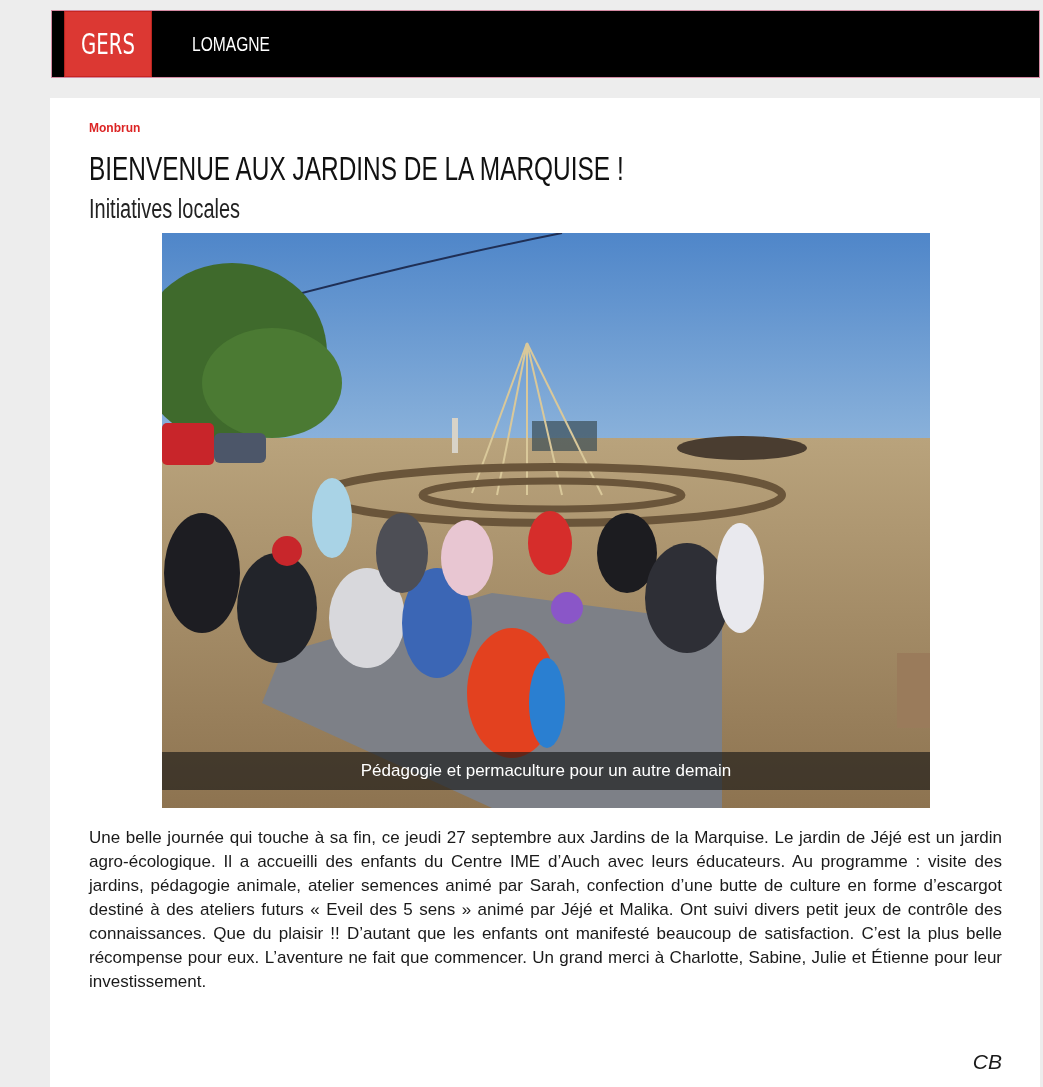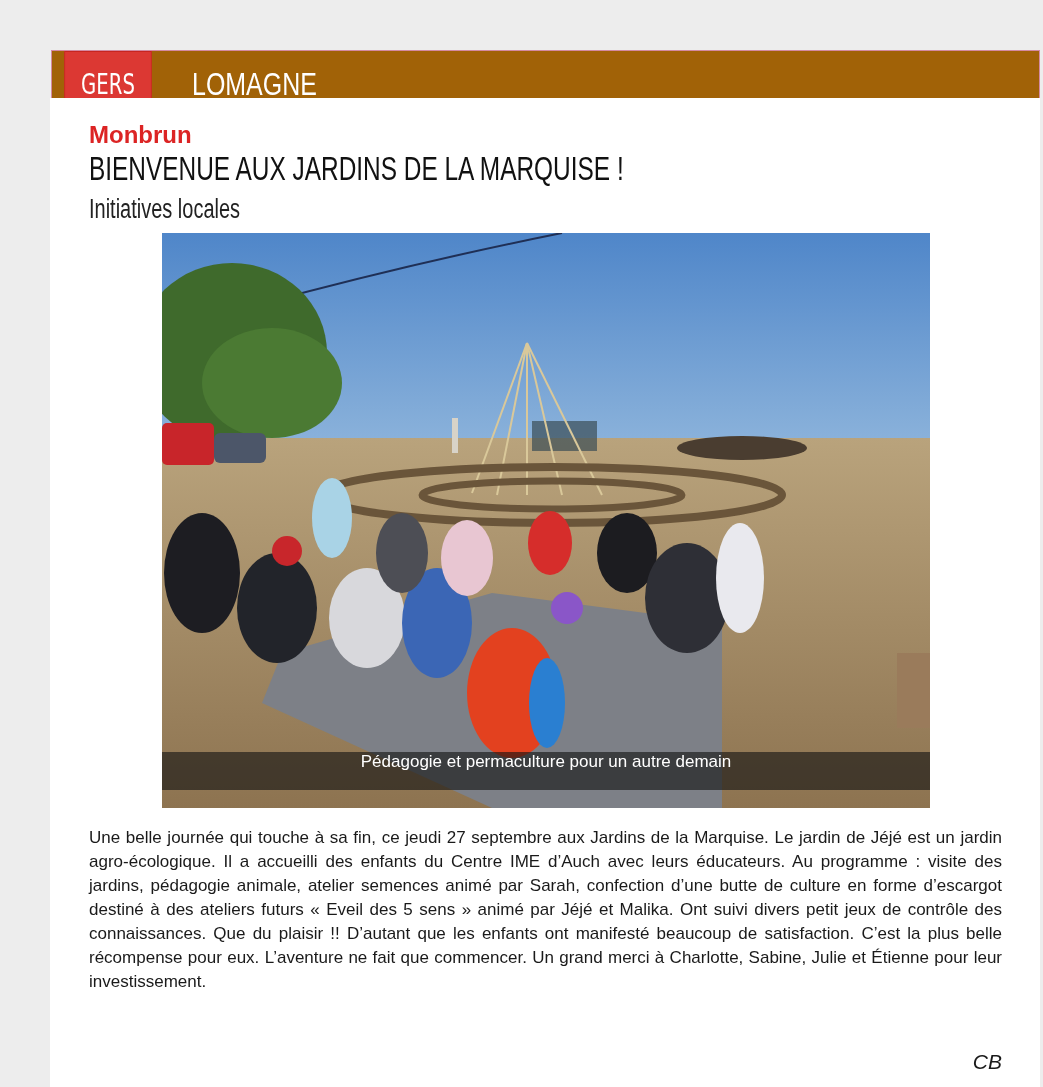--- a/index.html
+++ b/index.html
@@ -4,62 +4,62 @@
 <style>
   html, body { margin: 0; padding: 0; }
   body {
     width: 1043px; height: 1087px; overflow: hidden;
     background: #ededed;
     font-family: "Liberation Sans", "DejaVu Sans", sans-serif;
     position: relative;
   }
   .header-bar {
     position: absolute; left: 51px; top: 10px; width: 989px; height: 68px;
-    background: #a16207; display: flex; align-items: stretch;
-    border: 1px solid #d48aa3; box-sizing: border-box; margin-top: 40px;
+    background: #000000; display: flex; align-items: stretch;
+    border: 1px solid #d48aa3; box-sizing: border-box;
   }
   .header-gers {
     width: 112px; background: #dc3833; border: 1px solid #c72520; box-sizing: border-box;
     display: flex; align-items: center; justify-content: center;
     color: #fff; font-family: "Liberation Sans Narrow", "DejaVu Sans Condensed", "Liberation Sans", sans-serif;
     font-size: 28px; letter-spacing: 0px; transform: scaleX(0.78); transform-origin: center;
   }
   .header-gers span, .header-lomagne span { display: inline-block; }
   .header-lomagne {
     display: flex; align-items: center; padding-left: 28px;
-    color: #fff; font-size: 32px; justify-content: flex-end;
+    color: #fff; font-size: 20px; justify-content: flex-end;
   }
   .header-lomagne span { transform: scaleX(0.78); transform-origin: left center; }
   .card {
     position: absolute; left: 50px; top: 98px; width: 990px; height: 1000px;
     background: #ffffff;
   }
   .locality {
     position: absolute; left: 39px; top: 23px;
-    color: #dc2424; font-weight: bold; font-size: 24px;
+    color: #dc2424; font-weight: bold; font-size: 12px;
   }
   .title {
     position: absolute; left: 39px; top: 52px;
     color: #111; font-size: 33px; white-space: nowrap;
     transform: scaleX(0.74); transform-origin: left top;
   }
   .subtitle {
     position: absolute; left: 39px; top: 96px;
     color: #222; font-size: 27px; white-space: nowrap;
     transform: scaleX(0.74); transform-origin: left top;
   }
   .photo {
     position: absolute; left: 112px; top: 135px; width: 768px; height: 575px;
     overflow: hidden; background: #5a8cca;
   }
   .photo svg { display: block; }
   .caption-bar {
     position: absolute; left: 0; bottom: 18px; width: 100%; height: 38px;
     background: rgba(20,20,20,0.62);
-    display: flex; justify-content: center;
+    display: flex; align-items: center; justify-content: center;
     color: #fff; font-size: 17px;
   }
   .body-text {
     position: absolute; left: 39px; top: 728px; width: 913px;
     color: #1a1a1a; font-size: 17px; line-height: 24px;
     text-align: justify;
   }
   .author {
     position: absolute; right: 38px; top: 952px;
     color: #1a1a1a; font-size: 21px; font-style: italic;

